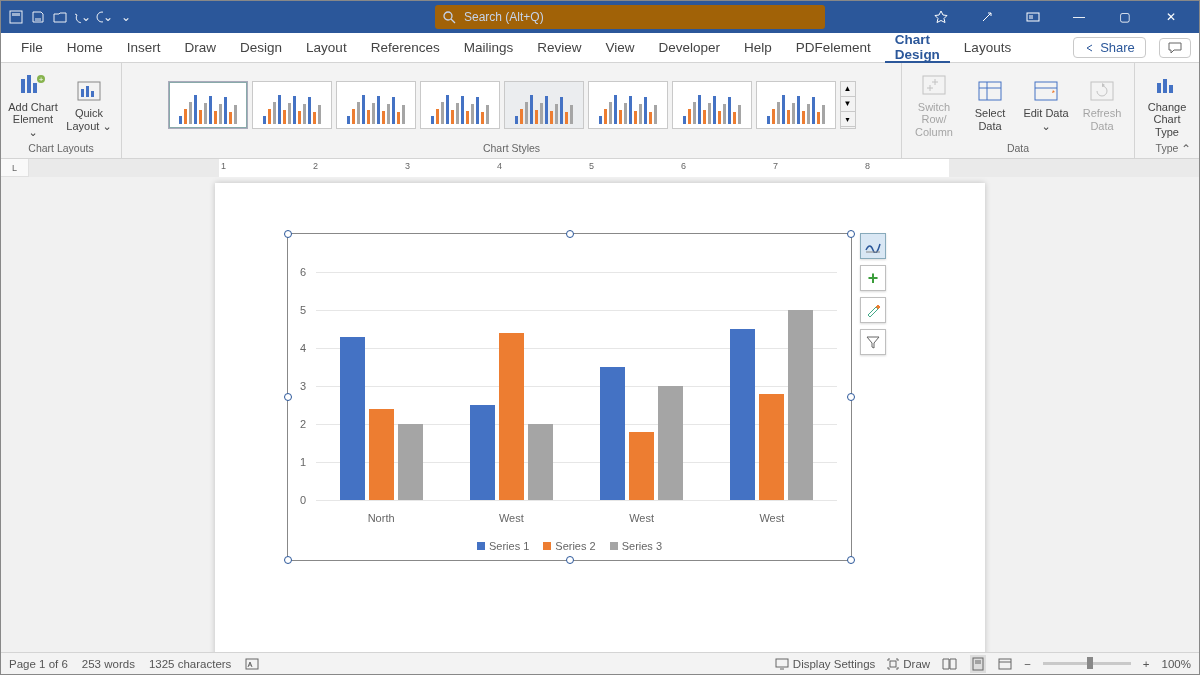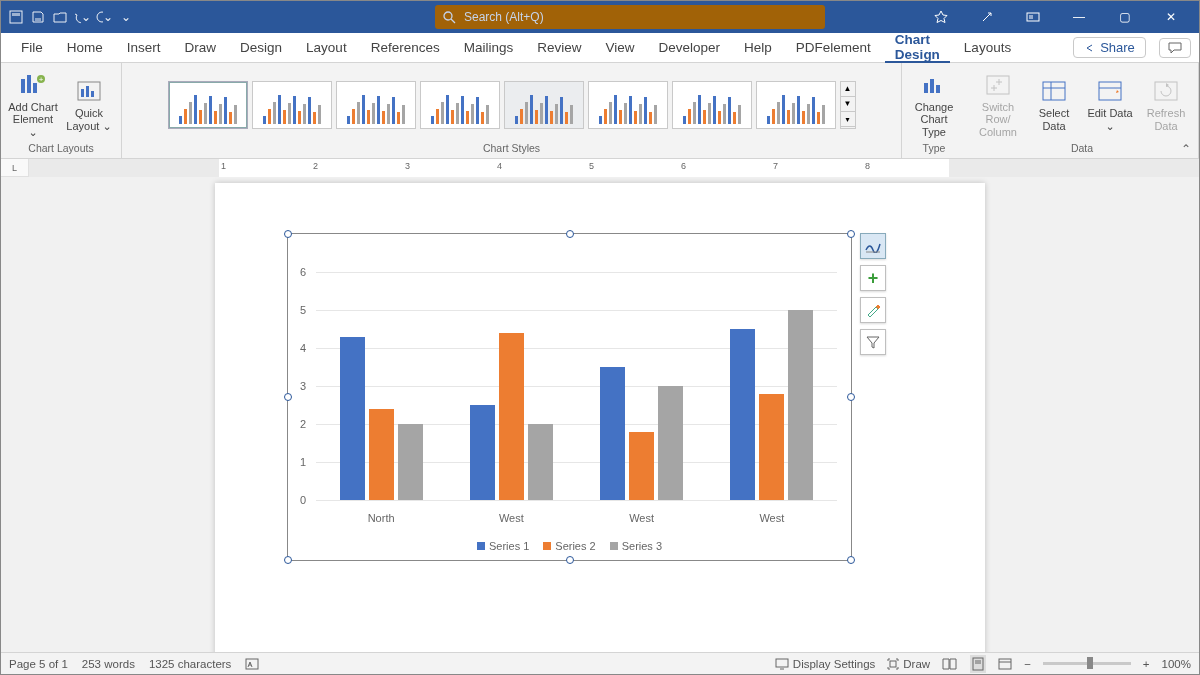--- a/index.html
+++ b/index.html
@@ -305,78 +305,78 @@
           </div>
         </div>
       <div class="gallery-scroll">
           <div>▲</div>
           <div>▼</div>
           <div>▾</div>
         </div>
     </div>
     <div class="group-label">Chart Styles</div>
   </div>
+  <div class="group">
+    <div class="group-items">
+      <div class="bigbtn" style="opacity:.45">
+          <div class="ico">
+            <svg width="26" height="22">
+              <rect x="2" y="2" width="22" height="18" fill="none" stroke="#888"></rect>
+              <path d="M6 14h6m-3-3v6m8-9h-6m3-3v6" stroke="#888" fill="none"></path>
+            </svg>
+          </div>
+          <span>Switch Row/ Column</span>
+        </div>
+      <div class="bigbtn">
+          <div class="ico">
+            <svg width="26" height="22">
+              <rect x="2" y="2" width="22" height="18" fill="none" stroke="#4472c4"></rect>
+              <line x1="2" y1="8" x2="24" y2="8" stroke="#4472c4"></line>
+              <line x1="10" y1="2" x2="10" y2="20" stroke="#4472c4"></line>
+            </svg>
+          </div>
+          <span>Select Data</span>
+        </div>
+      <div class="bigbtn">
+          <div class="ico">
+            <svg width="26" height="22">
+              <rect x="2" y="2" width="22" height="18" fill="none" stroke="#4472c4"></rect>
+              <line x1="2" y1="8" x2="24" y2="8" stroke="#4472c4"></line>
+              <path d="M16 6l6 6-3 1 1-3z" fill="#ed7d31"></path>
+            </svg>
+          </div>
+          <span>Edit Data ⌄</span>
+        </div>
+      <div class="bigbtn" style="opacity:.45">
+          <div class="ico">
+            <svg width="26" height="22">
+              <rect x="2" y="2" width="22" height="18" fill="none" stroke="#888"></rect>
+              <path d="M13 6a5 5 0 1 1-5 5" fill="none" stroke="#888"></path>
+              <path d="M13 3v4l3-2z" fill="#888"></path>
+            </svg>
+          </div>
+          <span>Refresh Data</span>
+        </div>
+    </div>
+    <div class="group-label">Data</div>
+  </div>
   <div class="group" style="border-right:none">
     <div class="group-items">
       <div class="bigbtn">
           <div class="ico">
             <svg width="28" height="24">
               <rect x="4" y="10" width="4" height="10" fill="#4472c4"></rect>
               <rect x="10" y="6" width="4" height="14" fill="#4472c4"></rect>
               <rect x="16" y="12" width="4" height="8" fill="#4472c4"></rect>
             </svg>
           </div>
           <span>Change Chart Type</span>
         </div>
     </div>
     <div class="group-label">Type</div>
-  </div>
-  <div class="group">
-    <div class="group-items">
-      <div class="bigbtn" style="opacity:.45">
-          <div class="ico">
-            <svg width="26" height="22">
-              <rect x="2" y="2" width="22" height="18" fill="none" stroke="#888"></rect>
-              <path d="M6 14h6m-3-3v6m8-9h-6m3-3v6" stroke="#888" fill="none"></path>
-            </svg>
-          </div>
-          <span>Switch Row/ Column</span>
-        </div>
-      <div class="bigbtn">
-          <div class="ico">
-            <svg width="26" height="22">
-              <rect x="2" y="2" width="22" height="18" fill="none" stroke="#4472c4"></rect>
-              <line x1="2" y1="8" x2="24" y2="8" stroke="#4472c4"></line>
-              <line x1="10" y1="2" x2="10" y2="20" stroke="#4472c4"></line>
-            </svg>
-          </div>
-          <span>Select Data</span>
-        </div>
-      <div class="bigbtn">
-          <div class="ico">
-            <svg width="26" height="22">
-              <rect x="2" y="2" width="22" height="18" fill="none" stroke="#4472c4"></rect>
-              <line x1="2" y1="8" x2="24" y2="8" stroke="#4472c4"></line>
-              <path d="M16 6l6 6-3 1 1-3z" fill="#ed7d31"></path>
-            </svg>
-          </div>
-          <span>Edit Data ⌄</span>
-        </div>
-      <div class="bigbtn" style="opacity:.45">
-          <div class="ico">
-            <svg width="26" height="22">
-              <rect x="2" y="2" width="22" height="18" fill="none" stroke="#888"></rect>
-              <path d="M13 6a5 5 0 1 1-5 5" fill="none" stroke="#888"></path>
-              <path d="M13 3v4l3-2z" fill="#888"></path>
-            </svg>
-          </div>
-          <span>Refresh Data</span>
-        </div>
-    </div>
-    <div class="group-label">Data</div>
   </div>
   <span class="collapse">⌃</span>
 </div>
 
 <div class="ruler-area">
   <div class="ruler-corner">L</div>
   <div class="ruler" id="ruler">
     <div class="shade" style="left:0;width:190px"></div>
     <div class="shade" style="right:0;width:250px"></div>
   <div style="position: absolute; top: 2px; font-size: 9px; color: rgb(102, 102, 102); left: 192px;">1</div>
@@ -468,21 +468,21 @@
       <div class="float-btn">
           <svg width="14" height="14">
             <path d="M1 2h12l-5 6v5l-2-1v-4z" fill="none" stroke="#666"></path>
           </svg>
         </div>
     </div>
   </div>
 </div>
 
 <div class="statusbar">
-  <span>Page 5 of 1</span>
+  <span>Page 1 of 6</span>
   <span>253 words</span>
   <span>1325 characters</span>
   <span>
       <svg width="16" height="14">
         <rect x="1" y="2" width="12" height="10" fill="none" stroke="#666"></rect>
         <path d="M3 10l2-5 2 5m-3-2h2" fill="none" stroke="#666"></path>
       </svg>
     </span>
   <div class="right">
     <span style="display:flex;align-items:center;gap:4px">

